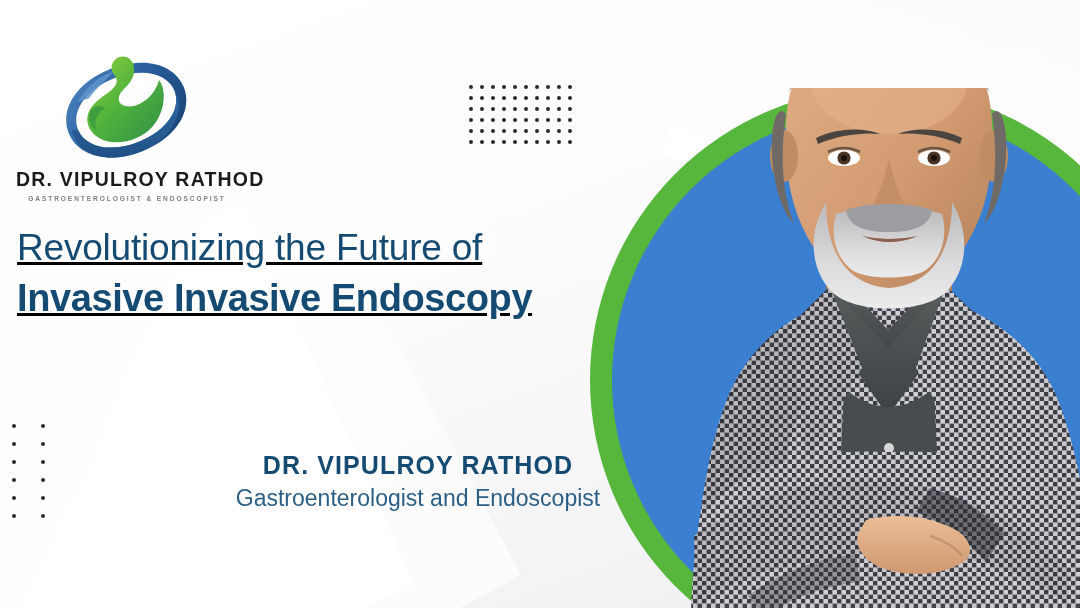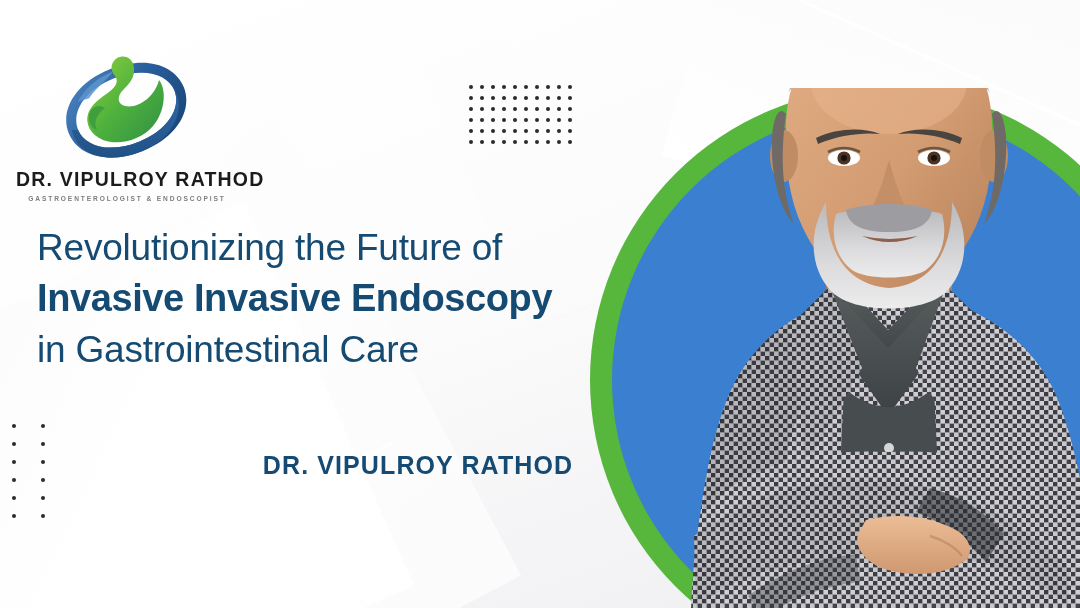--- a/index.html
+++ b/index.html
@@ -124,23 +124,24 @@
     font-size: 6.6px;
     letter-spacing: 1.9px;
     color: #7d7d82;
     font-weight: bold;
     white-space: nowrap;
   }
 
   
   .headline {
     position: absolute;
-    left: 37px;
+    left: 17px;
     top: 222px;
     width: 640px;
+    text-decoration: underline;
   }
   .headline div {
     color: #154a72;
     font-size: 37px;
     line-height: 51px;
     letter-spacing: -0.2px;
     white-space: nowrap;
   }
   .headline .line-1 { font-weight: 400; }
   .headline .line-2 { font-weight: 700; font-size: 38px; letter-spacing: -0.4px; }
@@ -462,20 +463,20 @@
                  C122 82 98 104 66 104 C28 104 4 84 8 58 Z" fill="url(#blueGrad2)"></path>
       </g>
     </svg>
     <div class="logo-name">DR. VIPULROY RATHOD</div>
     <div class="logo-tagline">GASTROENTEROLOGIST &amp; ENDOSCOPIST</div>
   </div>
 
   <div class="headline">
     <div class="line-1" style="color: rgb(21, 74, 114);">Revolutionizing the Future of</div>
     <div class="line-2" style="color: rgb(21, 74, 114);">Invasive Invasive Endoscopy</div>
-    <div class="line-3" style="color: rgb(21, 74, 114);">in Gastrointestinal Care</div>
   </div>
 
   <div class="presenter">
     <div class="presenter-name" style="color: rgb(21, 74, 114);">DR. VIPULROY RATHOD</div>
+    <div class="presenter-role">Gastroenterologist and Endoscopist</div>
   </div>
 
 </div>
 
 </body></html>

